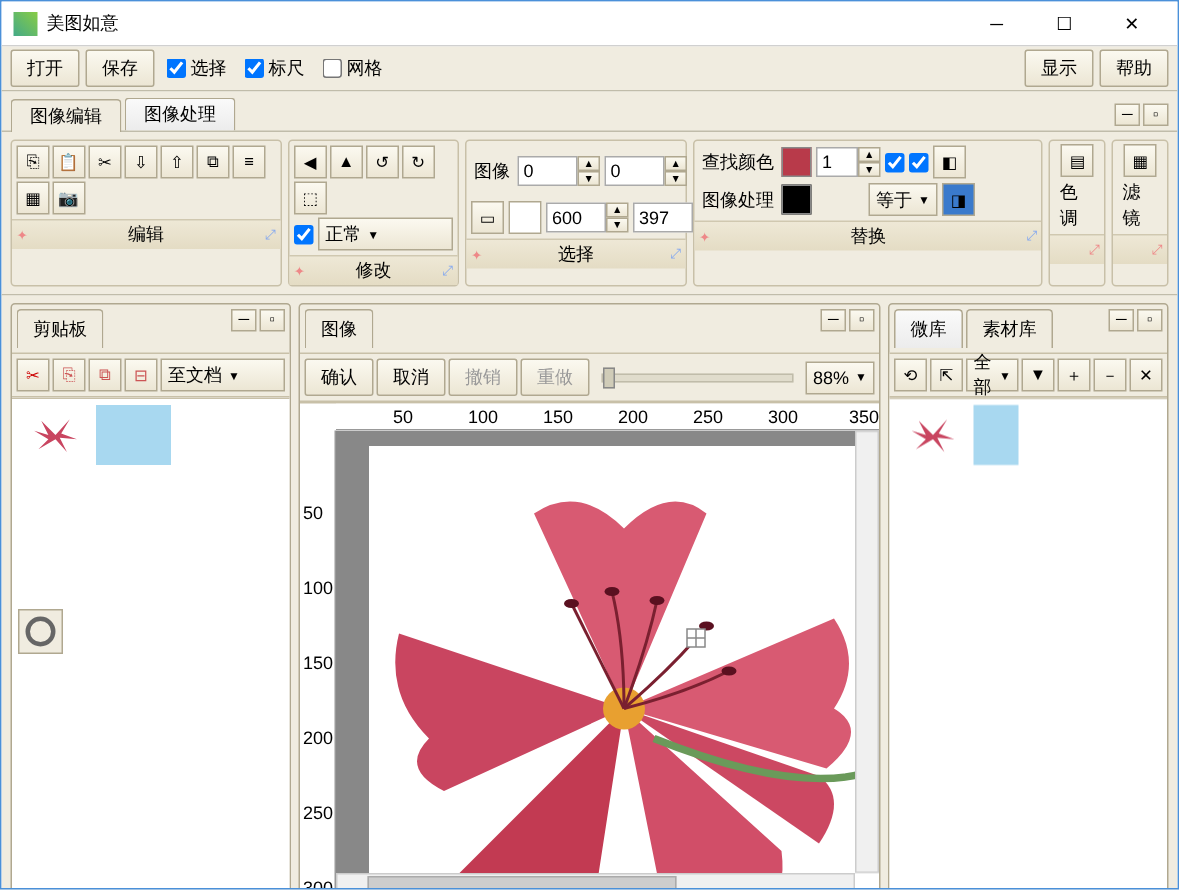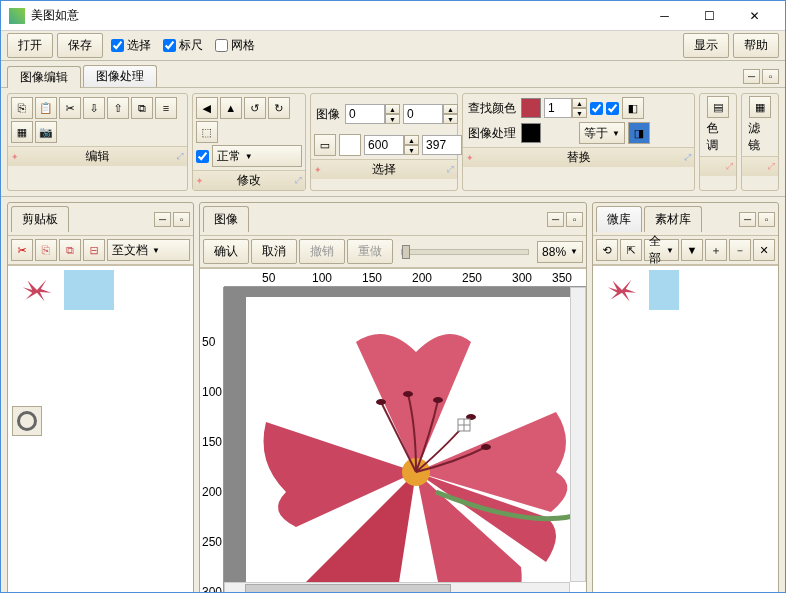--- a/index.html
+++ b/index.html
@@ -25,21 +25,21 @@
 .rglabel .corner{position:absolute;font-size:9px}
 .rglabel .cl{left:3px;color:#e88}
 .rglabel .cr{right:3px;color:#8ae}
 .ibtn{width:22px;height:22px;background:linear-gradient(#fbf9f0,#ece6d4);border:1px solid #b0a890;display:flex;align-items:center;justify-content:center;cursor:pointer;font-size:11px}
 .spin{display:flex;align-items:center}
 .spin input{width:40px;height:20px;border:1px solid #aaa;padding:0 3px;text-align:left}
 .spin .sbtns{display:flex;flex-direction:column}
 .spin .sb{width:15px;height:10px;background:linear-gradient(#fbf9f0,#ece6d4);border:1px solid #b0a890;font-size:7px;display:flex;align-items:center;justify-content:center;cursor:pointer}
 .workspace{display:flex;height:407px;background:#f0ece0;padding:5px 6px;gap:5px}
 .panel{border:1px solid #b0a890;background:#f0ece0;display:flex;flex-direction:column;border-radius:3px}
-.phead{display:flex;align-items:center;padding:3px;gap:2px}
+.phead{display:flex;align-items:flex-start;padding:3px;gap:2px}
 .ptab{background:#f0ece0;border:1px solid #b0a890;border-bottom:none;padding:4px 10px;border-radius:3px 3px 0 0}
 .ptab.inactive{background:linear-gradient(#fafafa,#ececec)}
 .ptoolbar{background:#f0ece0;border-top:1px solid #c8c0a8;border-bottom:1px solid #c8c0a8;padding:3px;display:flex;align-items:center;gap:2px}
 .pbody{flex:1;background:#fff;border-top:1px solid #c8c0a8;overflow:hidden;position:relative}
 .colorbox{width:20px;height:20px;border:1px solid #888;display:inline-block;vertical-align:middle}
 .ruler-h{height:18px;background:#fff;border-bottom:1px solid #999;position:relative;font-size:9px;margin-left:24px}
 .ruler-h span{position:absolute;top:2px}
 .ruler-v{width:24px;background:#fff;border-right:1px solid #999;position:absolute;left:0;top:18px;bottom:0;font-size:9px}
 .ruler-v span{position:absolute;left:2px}
 .canvas{position:absolute;left:24px;top:18px;right:0;bottom:16px;background:#888;overflow:auto}
@@ -297,21 +297,21 @@
         </div>
     </div>
     <div class="pbody">
       <div class="ruler-h">
         <span style="left:38px">50</span>
           <span style="left:88px">100</span>
           <span style="left:138px">150</span>
           <span style="left:188px">200</span>
           <span style="left:238px">250</span>
           <span style="left:288px">300</span>
-          <span style="left:328px">350</span>
+          <span style="left:342px">350</span>
       </div>
       <div class="ruler-v">
         <span style="top:48px">50</span>
           <span style="top:98px">100</span>
           <span style="top:148px">150</span>
           <span style="top:198px">200</span>
           <span style="top:248px">250</span>
           <span style="top:298px">300</span>
       </div>
       <div class="canvas">

